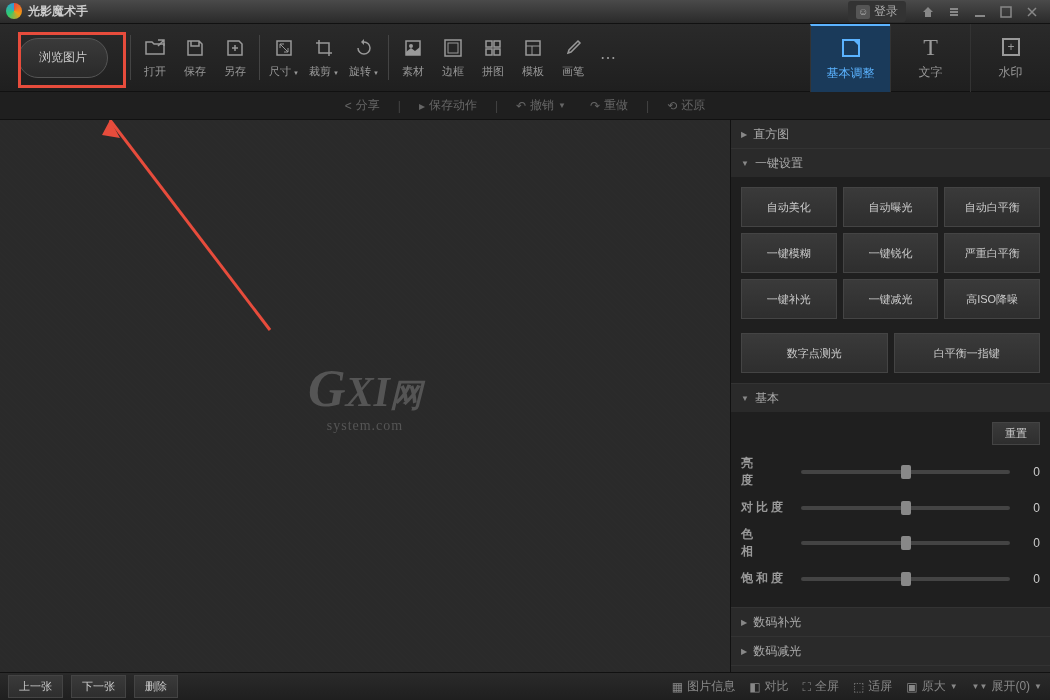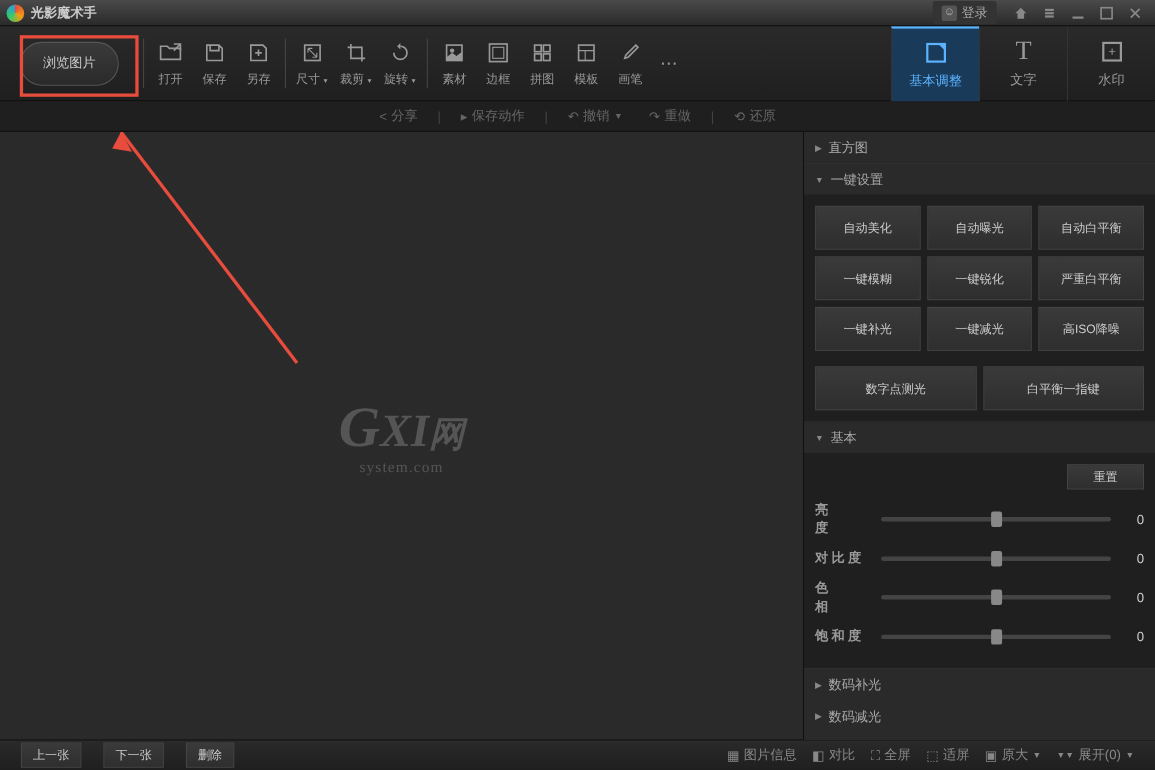--- a/index.html
+++ b/index.html
@@ -1,20 +1,20 @@
 <!DOCTYPE html>
 <html><head>
   <meta charset="utf-8">
   <style>
     * { margin: 0; padding: 0; box-sizing: border-box; }
     body { width: 1050px; height: 700px; background: #1a1a1a; font-family: "Microsoft YaHei", sans-serif; font-size: 12px; color: #aaa; overflow: hidden; }
     
     
     .titlebar { height: 24px; background: linear-gradient(#4a4a4a, #2a2a2a); display: flex; align-items: center; padding: 0 6px; border-bottom: 1px solid #111; }
-    .titlebar-left { display: flex; align-items: center; gap: 6px; }
+    .titlebar-left { display: flex; align-items: flex-start; gap: 6px; }
     .app-icon { width: 16px; height: 16px; border-radius: 50%; background: conic-gradient(#e74c3c, #f39c12, #2ecc71, #3498db); }
     .titlebar-title { color: #ccc; font-weight: bold; }
     .titlebar-right { margin-left: auto; display: flex; align-items: center; gap: 2px; }
     .login-box { display: flex; align-items: center; gap: 4px; padding: 2px 8px; background: #333; border-radius: 3px; margin-right: 8px; }
     .login-emoji { width: 14px; height: 14px; background: #555; border-radius: 2px; display: flex; align-items: center; justify-content: center; font-size: 10px; }
     .win-btn { width: 24px; height: 18px; display: flex; align-items: center; justify-content: center; color: #888; cursor: pointer; }
     
     
     .main-toolbar { height: 68px; background: linear-gradient(#2a2a2a, #1f1f1f); display: flex; align-items: center; border-bottom: 1px solid #111; }
     .browse-btn { width: 90px; height: 40px; margin: 0 18px; background: linear-gradient(#3a3a3a, #2a2a2a); border: 1px solid #555; border-radius: 20px; display: flex; align-items: center; justify-content: center; color: #ccc; cursor: pointer; position: relative; text-align: right; }
@@ -51,29 +51,29 @@
     .panel-section { border-bottom: 1px solid #333; }
     .panel-header { height: 28px; display: flex; align-items: center; padding: 0 10px; gap: 6px; cursor: pointer; background: #2a2a2a; }
     .panel-header .arrow { font-size: 8px; color: #888; }
     .panel-body { padding: 10px; background: #1f1f1f; }
     .btn-grid { display: grid; grid-template-columns: repeat(3, 1fr); gap: 6px; }
     .grid-btn { height: 40px; background: linear-gradient(#3a3a3a, #2e2e2e); border: 1px solid #444; display: flex; align-items: center; justify-content: center; font-size: 11px; color: #ccc; cursor: pointer; }
     .btn-row2 { display: flex; gap: 6px; margin-top: 14px; }
     .btn-row2 .grid-btn { flex: 1; }
     
     .reset-row { display: flex; justify-content: flex-end; margin-bottom: 8px; }
-    .reset-btn { padding: 3px 23px; background: linear-gradient(#3a3a3a, #2e2e2e); border: 1px solid #444; color: #ccc; cursor: pointer; font-size: 11px; }
+    .reset-btn { padding: 3px 12px; background: linear-gradient(#3a3a3a, #2e2e2e); border: 1px solid #444; color: #ccc; cursor: pointer; font-size: 11px; }
     .slider-row { display: flex; align-items: center; gap: 10px; margin: 10px 0; }
     .slider-label { width: 50px; color: #999; letter-spacing: 6px; font-weight: bold; }
     .slider-track { flex: 1; height: 4px; background: #444; position: relative; border-radius: 2px; }
     .slider-thumb { position: absolute; width: 10px; height: 14px; background: #888; top: -5px; left: 50%; transform: translateX(-50%); border-radius: 2px; }
     .slider-value { width: 20px; text-align: right; color: #ccc; }
     
     
-    .status-bar { height: 28px; background: linear-gradient(#2a2a2a, #1f1f1f); display: flex; align-items: center; padding: 0 19px; border-top: 1px solid #111; gap: 20px; }
+    .status-bar { height: 28px; background: linear-gradient(#2a2a2a, #1f1f1f); display: flex; align-items: center; padding: 0 8px; border-top: 1px solid #111; gap: 8px; }
     .status-btn { padding: 3px 10px; background: linear-gradient(#3a3a3a, #2e2e2e); border: 1px solid #444; color: #ccc; cursor: pointer; font-size: 11px; }
     .status-right { margin-left: auto; display: flex; align-items: center; gap: 14px; color: #888; }
     .status-item { display: flex; align-items: center; gap: 4px; cursor: pointer; }
     
     svg { display: block; }
   </style>
 </head>
 <body>
 
 <div class="titlebar">

